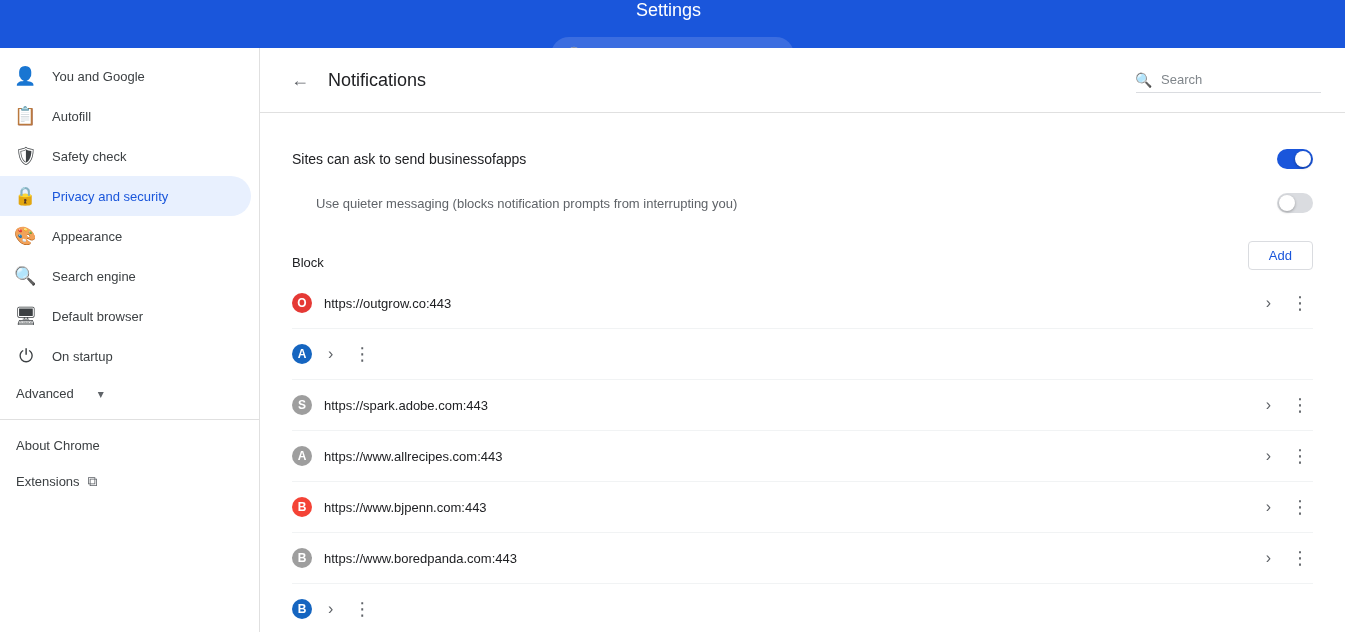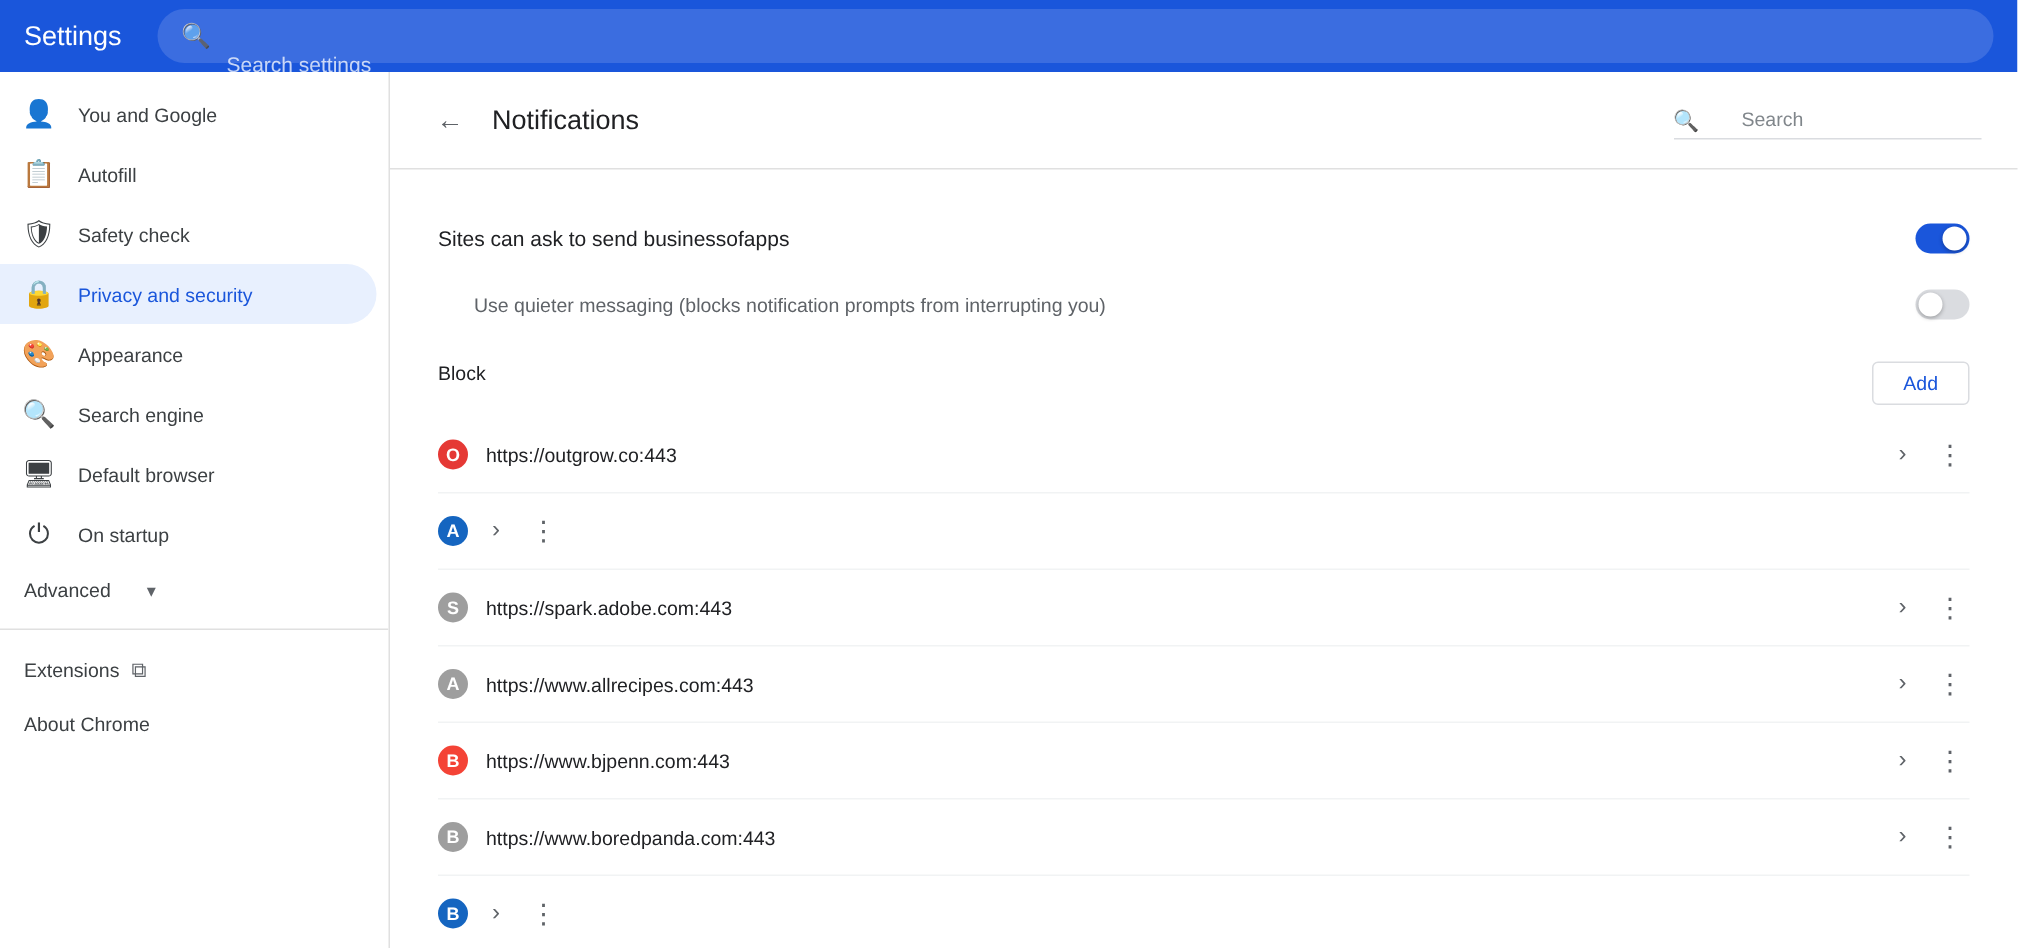--- a/index.html
+++ b/index.html
@@ -7,20 +7,21 @@
 
     
     .topbar {
       background: #1a56db;
       height: 48px;
       display: flex;
       align-items: center;
       padding: 0 16px;
       gap: 16px;
       flex-shrink: 0;
+      flex-direction: column;
     }
     .topbar-title {
       color: #fff;
       font-size: 18px;
       font-weight: 500;
       margin-right: 8px;
     }
     .search-bar {
       flex: 1;
       background: #3b6de0;
@@ -142,21 +143,20 @@
       gap: 8px;
       border-bottom: 1px solid #dadce0;
       padding: 4px 0;
     }
     .notif-search input {
       border: none;
       outline: none;
       font-size: 13px;
       color: #3c4043;
       width: 160px;
-      margin-left: 20px;
     }
     .notif-search input::placeholder { color: #80868b; }
 
     
     .settings-content { padding: 24px 32px; }
 
     .setting-row {
       display: flex;
       align-items: center;
       justify-content: space-between;
@@ -190,21 +190,21 @@
       height: 16px;
       border-radius: 50%;
       background: #fff;
       box-shadow: 0 1px 3px rgba(0,0,0,0.3);
     }
     .toggle-track.off .toggle-thumb { right: auto; left: 2px; }
 
     
     .block-header {
       display: flex;
-      align-items: flex-start;
+      align-items: flex-end;
       justify-content: space-between;
       margin-top: 16px;
       margin-bottom: 8px;
     }
     .block-label { font-size: 13px; font-weight: 500; color: #202124; }
     .add-btn {
       border: 1px solid #dadce0;
       background: #fff;
       color: #1a56db;
       font-size: 13px;
@@ -291,25 +291,25 @@
       <div class="sidebar-item">
     <span class="icon">⏻</span>
     <span class="label">On startup</span>
   </div>
       <div class="sidebar-section">
         <span class="section-label">Advanced</span>
         <span class="chevron">▾</span>
       </div>
       <hr class="sidebar-divider">
       <div class="sidebar-ext">
+        <span class="label">About Chrome</span>
+      </div>
+      <div class="sidebar-ext">
         <span class="label">Extensions</span>
         <span class="ext-icon">⧉</span>
-      </div>
-      <div class="sidebar-ext">
-        <span class="label">About Chrome</span>
       </div>
     </div>
 
   <div class="content">
 
     <div class="notif-header">
       <div class="back-btn">
         <span>←</span>
       </div>
       <span class="notif-title">Notifications</span>

